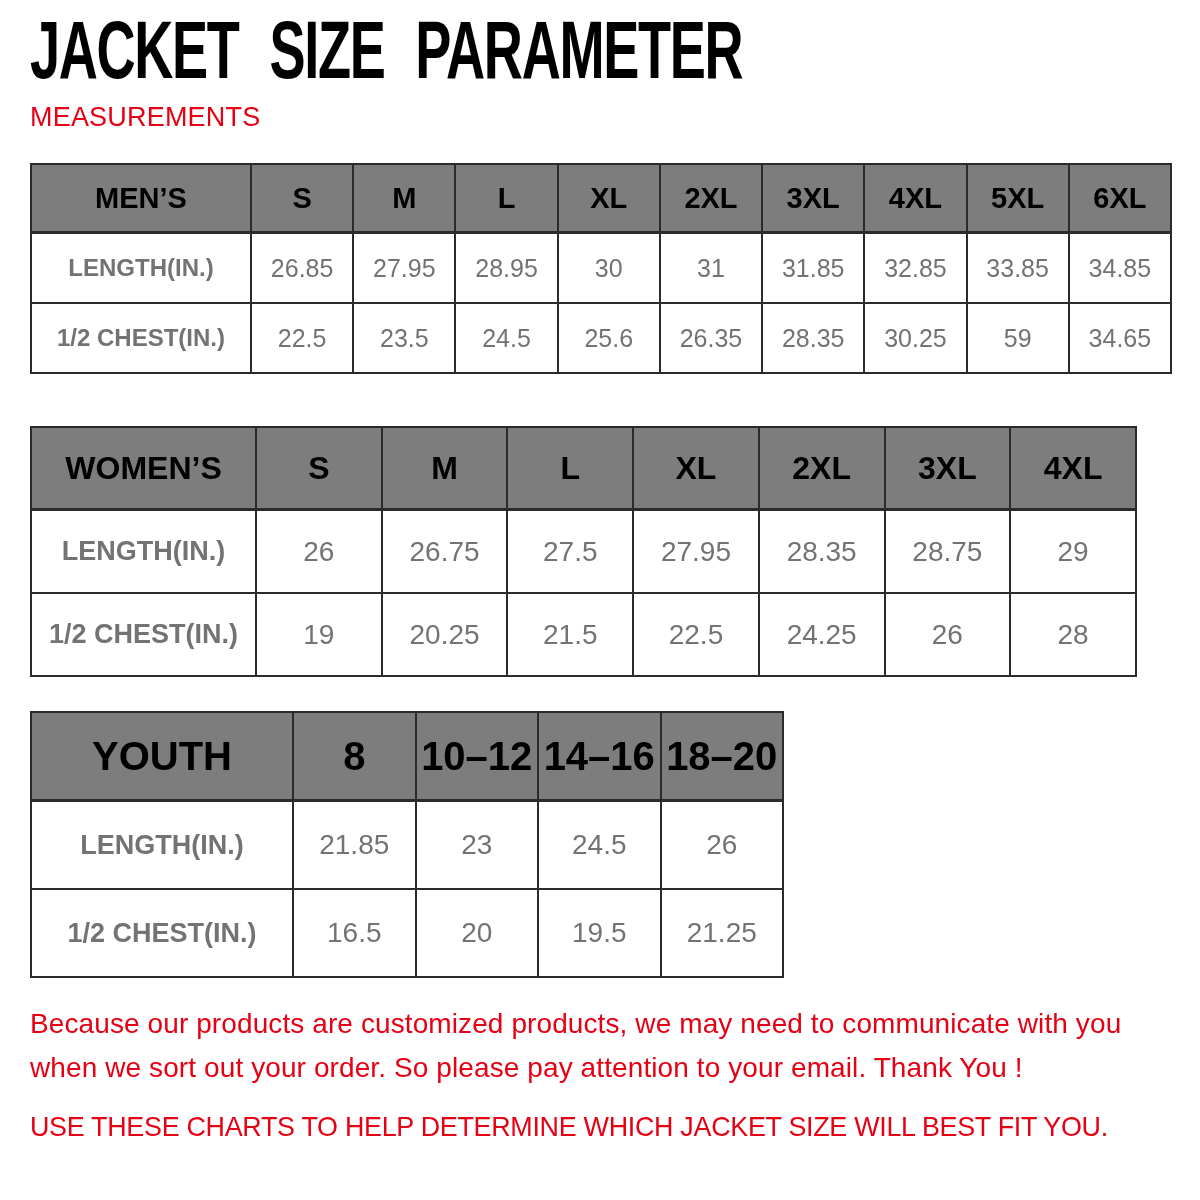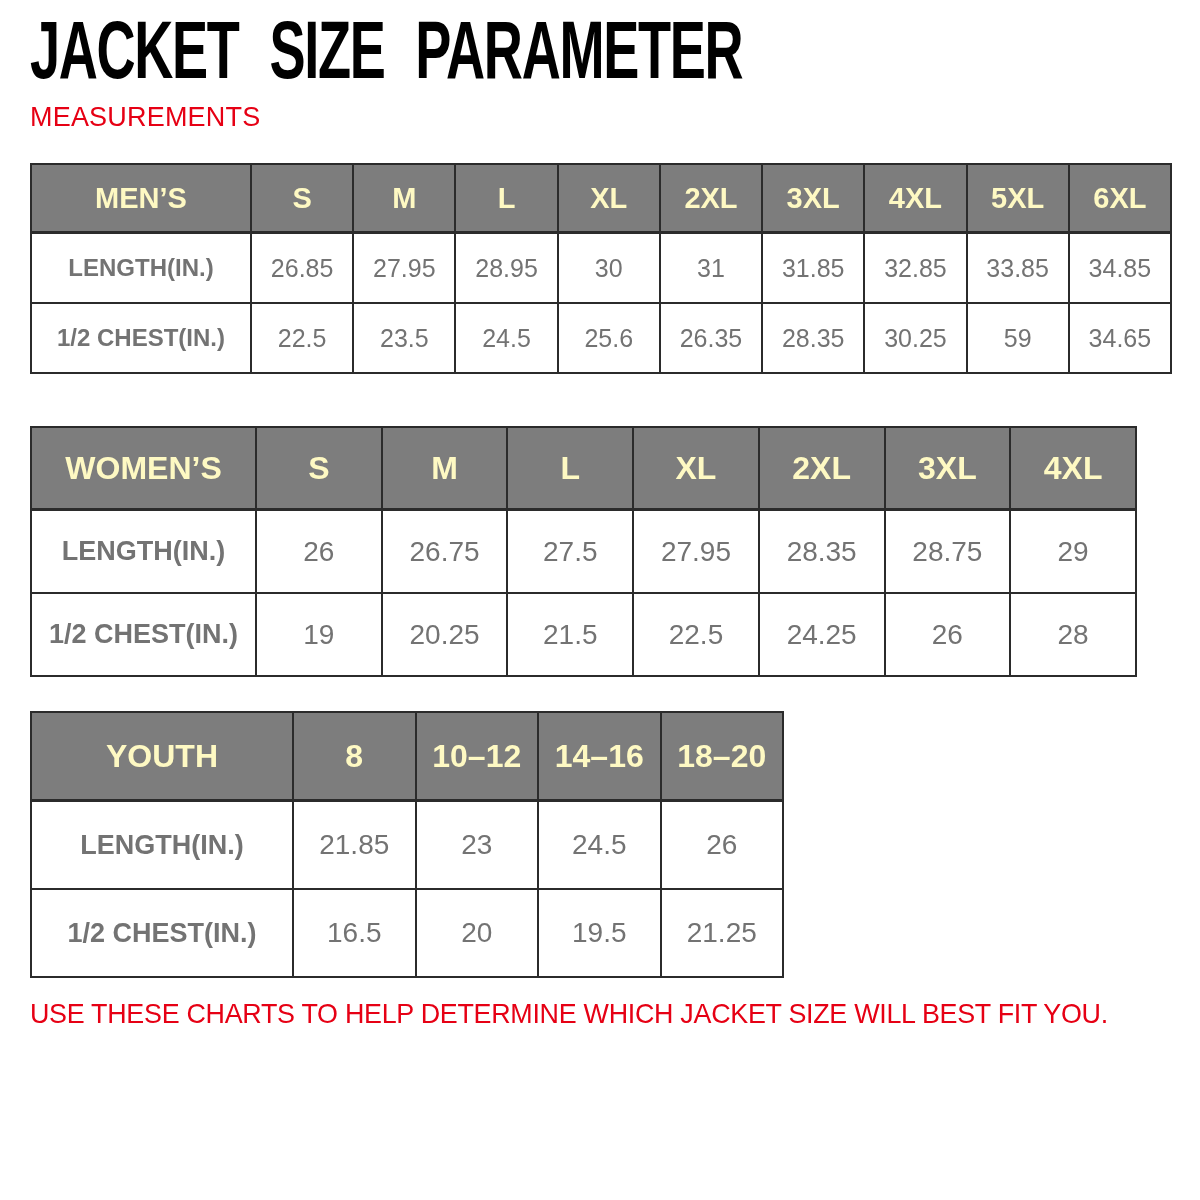--- a/index.html
+++ b/index.html
@@ -34,39 +34,39 @@
   table{border-collapse:collapse;table-layout:fixed;}
   th,td{
     border:2px solid #2b2b2b;
     text-align:center;
     vertical-align:middle;
     padding:0;
     overflow:hidden;
   }
   thead th{
     background:#7d7d7d;
-    color:#fef9c3;
+    color:#000000;
     font-weight:bold;
     border-bottom-width:3px;
   }
   td.row-label{font-weight:bold;}
   td{background:#ffffff;color:#737373;}
 
   .t-mens{width:1142px;margin-top:26px;}
   .t-mens th{height:66px;font-size:29px;}
   .t-mens td{height:68px;font-size:25px;}
   .t-mens td.row-label{font-size:24px;}
 
   .t-womens{width:1107px;margin-top:52px;}
   .t-womens th{height:80px;font-size:32px;}
   .t-womens td{height:81px;font-size:28px;}
   .t-womens td.row-label{font-size:27px;}
 
   .t-youth{width:754px;margin-top:34px;}
-  .t-youth th{height:86px;font-size:32px;}
+  .t-youth th{height:86px;font-size:40px;}
   .t-youth td{height:86px;font-size:28px;}
   .t-youth td.row-label{font-size:27px;}
 
   
   .footer-par{
     color:#e60014;
     font-size:28px;
     line-height:1.58;
     margin-top:24px;
     letter-spacing:0.1px;
@@ -222,16 +222,20 @@
       <tr>
         <td class="row-label">1/2 CHEST(IN.)</td>
         <td>16.5</td>
         <td>20</td>
         <td>19.5</td>
         <td>21.25</td>
       </tr>
     </tbody>
   </table>
 
+  <div class="footer-par">
+    <div>Because our products are customized products, we may need to communicate with you</div>
+    <div>when we sort out your order. So please pay attention to your email. Thank You !</div>
+  </div>
 
   <div class="footer-charts">USE THESE CHARTS TO HELP DETERMINE WHICH JACKET SIZE WILL BEST FIT YOU.</div>
 
 </div>
 
 </body></html>

